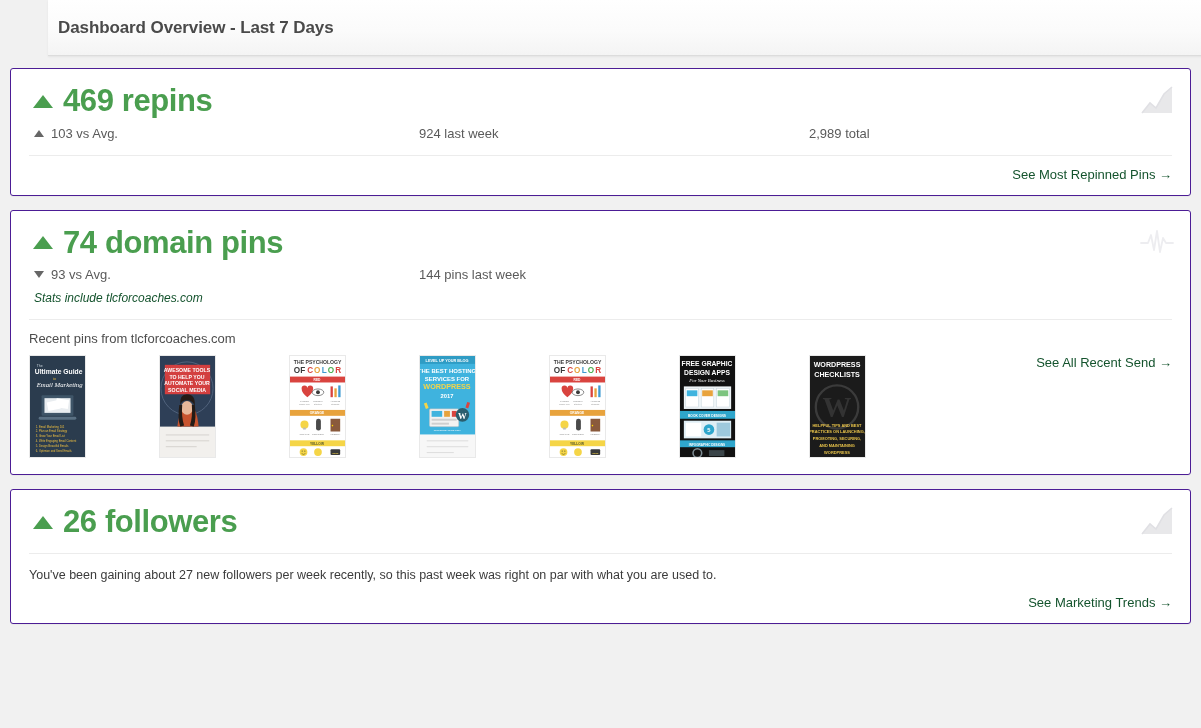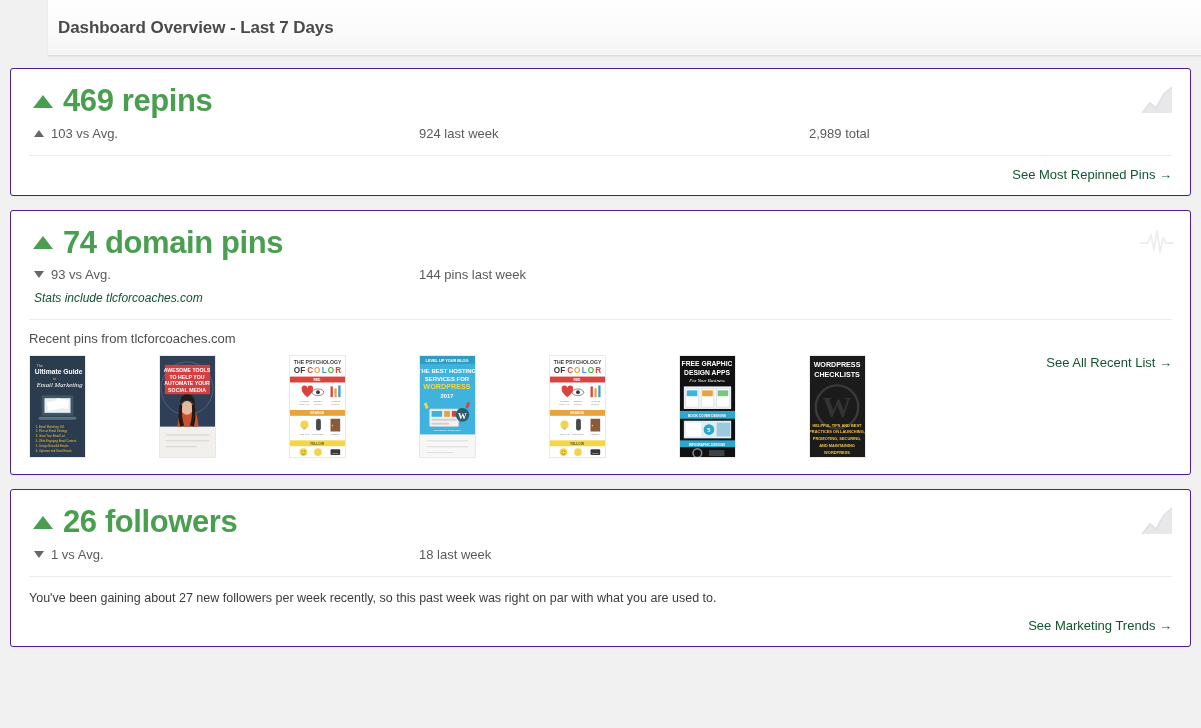--- a/index.html
+++ b/index.html
@@ -487,44 +487,35 @@
               <text x="28" y="86">PROMOTING, SECURING,</text>
               <text x="28" y="93">AND MAINTAINING</text>
               <text x="28" y="100">WORDPRESS</text>
             </g>
           </svg>
         </div>
 
       </div>
 
       <div class="pins-cta">
-        <a class="cta" href="#">See All Recent List →</a>
+        <a class="cta" href="#">See All Recent Send →</a>
       </div>
 
       <div class="pins-bottom-pad"></div>
     </div>
   </div>
 
   <div class="card">
     <div class="card-head">
 
       <div class="headline">
         <span class="tri tri-up-big"></span>
         <span class="headline-text">26 followers</span>
       </div>
 
-      <div class="substats">
-        <span class="substat col1">
-          <span class="tri tri-down-sm"></span>
-          <span>1 vs Avg.</span>
-        </span>
-        <span class="substat col2">
-          <span>18 last week</span>
-        </span>
-      </div>
 
       <div class="corner-icon">
         <svg width="34" height="30" viewBox="0 0 34 30">
           <polygon points="2,28 10,18 16,23 24,9 32,2 32,28" fill="#e8e8ea"></polygon>
           <polyline points="2,28 10,18 16,23 24,9 32,2" fill="none" stroke="#e0e0e4" stroke-width="1.6"></polyline>
         </svg>
       </div>
     </div>
 
     <div class="divider"></div>

